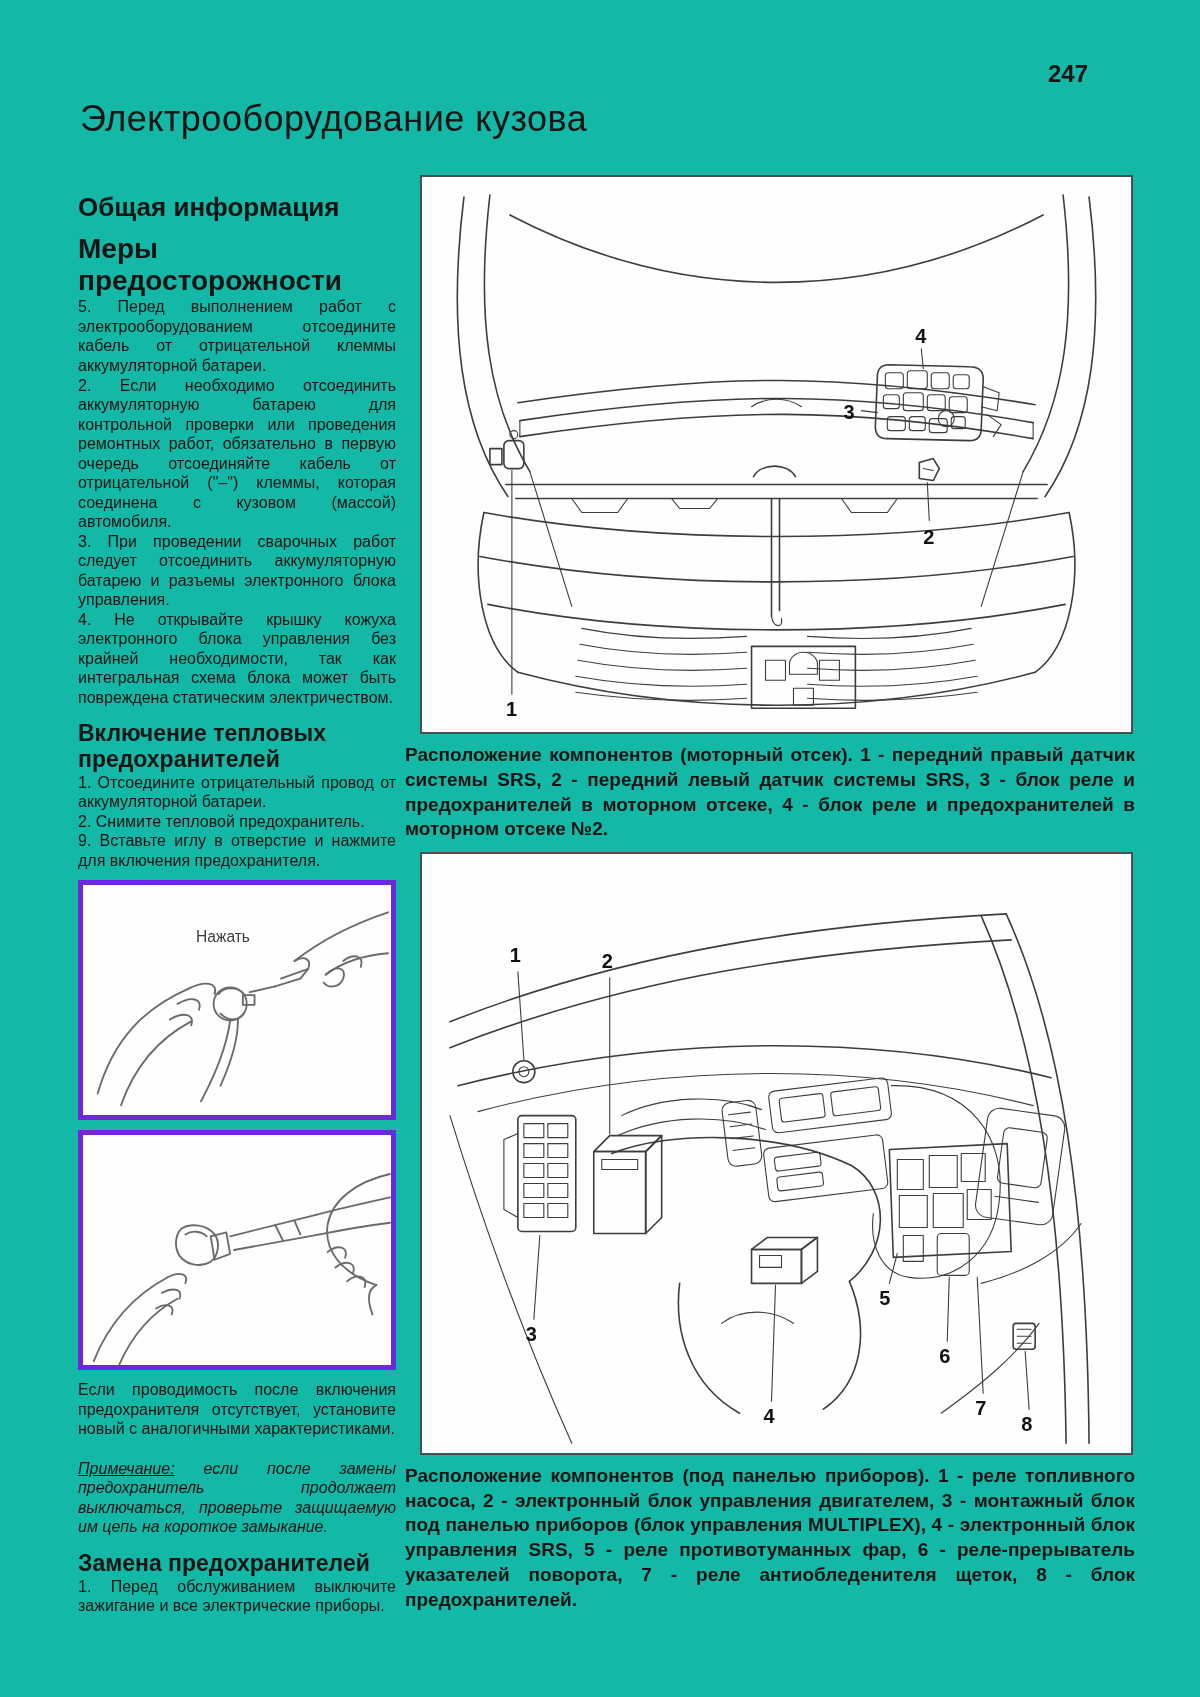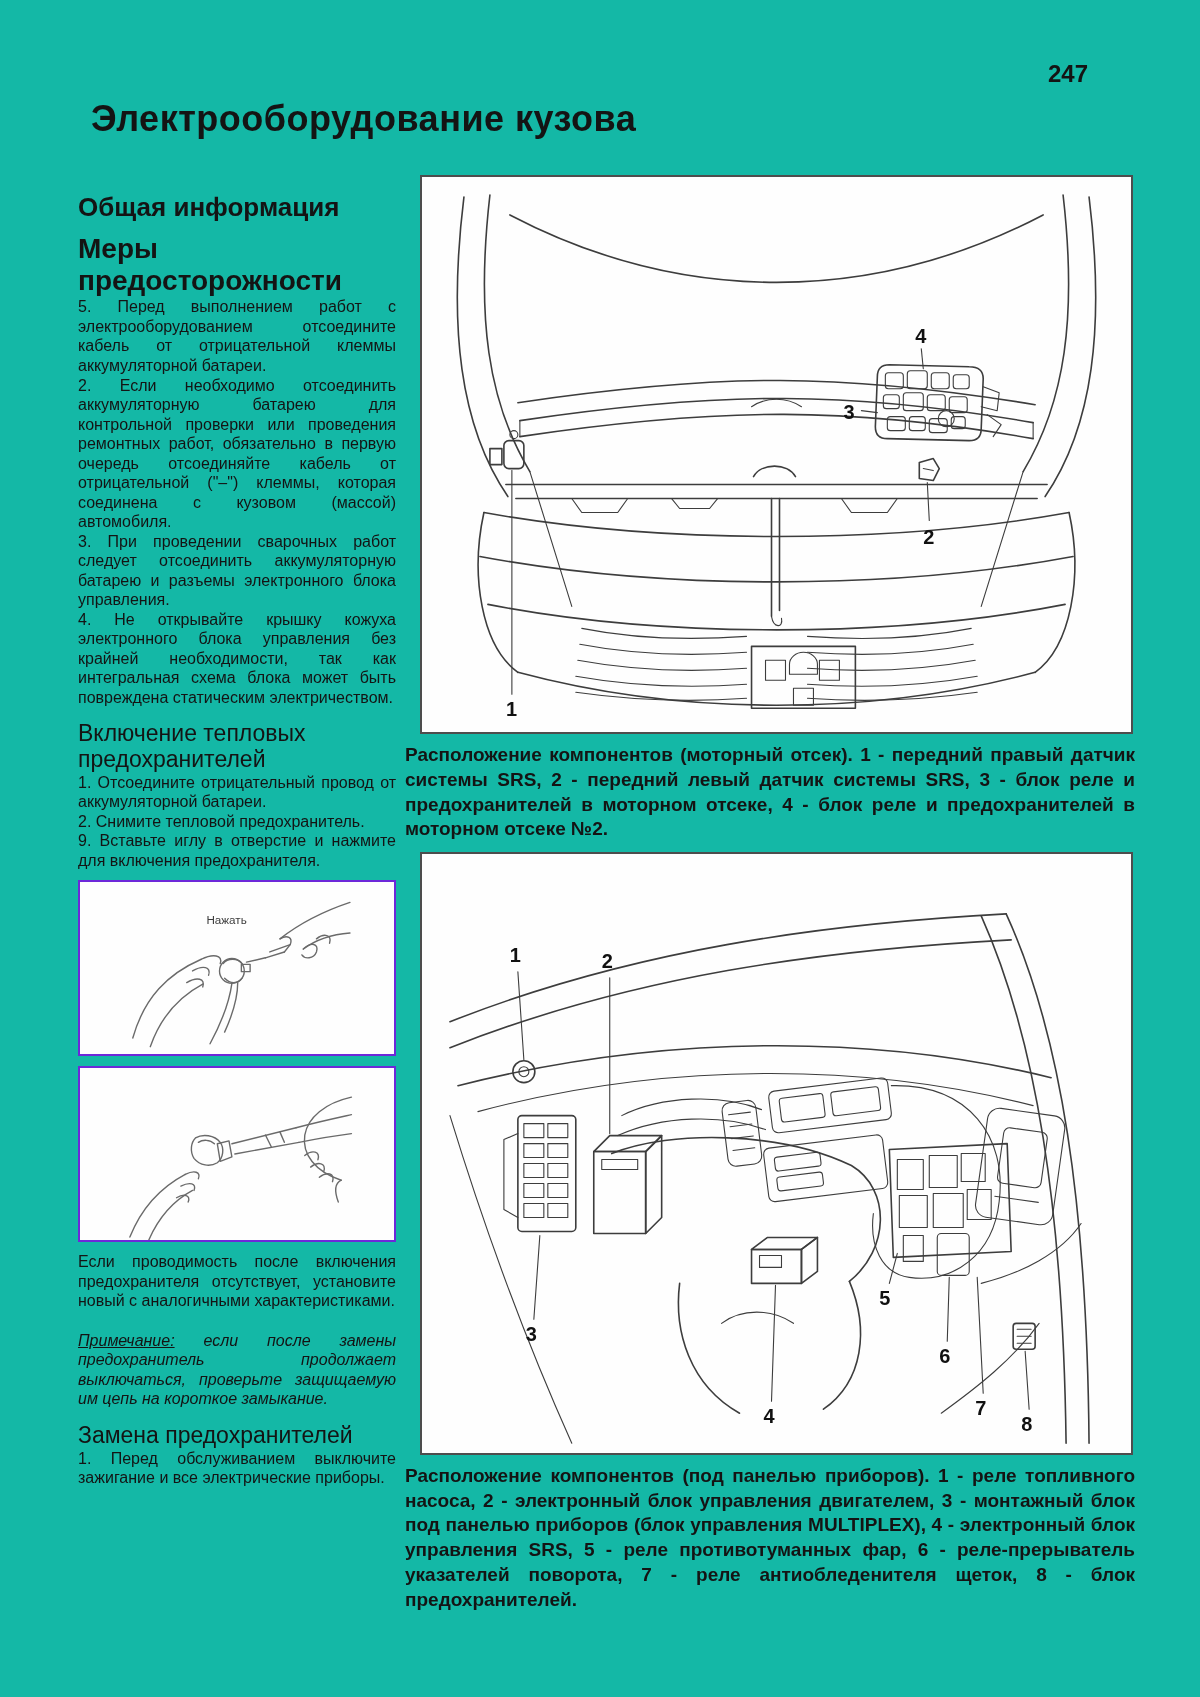--- a/index.html
+++ b/index.html
@@ -9,36 +9,36 @@
     background:#14b8a6; color:#141414;
     font-family:"Liberation Sans", sans-serif;
     overflow:hidden;
   }
   .page-number {
     position:absolute; left:1048px; top:60px;
     font-size:24px; font-weight:bold;
   }
   .doc-title {
     position:absolute; left:80px; top:98px;
-    font-size:36px; font-weight:bold; letter-spacing:0.5px;margin-left:11px;
+    font-size:36px; font-weight:normal; letter-spacing:0.5px;
   }
   
   .left-col { position:absolute; left:78px; top:170px; width:318px; }
   .h2 { font-size:26px; font-weight:bold; line-height:1.08;margin-top:23px; }
-  .h2b { font-size:23px; font-weight:normal; line-height:1.12; margin-top:14px; }
+  .h2b { font-size:23px; font-weight:bold; line-height:1.12; margin-top:14px; }
   .h3 { font-size:28px; font-weight:bold; line-height:1.15; margin-top:12px; }
   .left-col p {
     font-size:16px; line-height:1.22; text-align:justify;
     text-justify:inter-word;
   }
   .left-col p.step { text-align:justify; }
   .note { font-style:italic; margin-top:20px; }
   .note .note-label { text-decoration:underline; }
   .figure-box-left {
-    width:318px; height:176px; border:2px solid #6d28d9;
+    width:318px; height:240px; border:5px solid #6d28d9;
     margin-top:10px; margin-bottom:10px; background:#fefefe;
     position:relative;
   }
   .figure-box-left svg { width:100%; height:100%; display:block; }
   
   .right-col { position:absolute; left:405px; top:175px; width:730px; }
   .figure-box-right {
     width:713px; margin-left:15px; border:2px solid #4d4d4d;
     background:#fefefe;
   }

